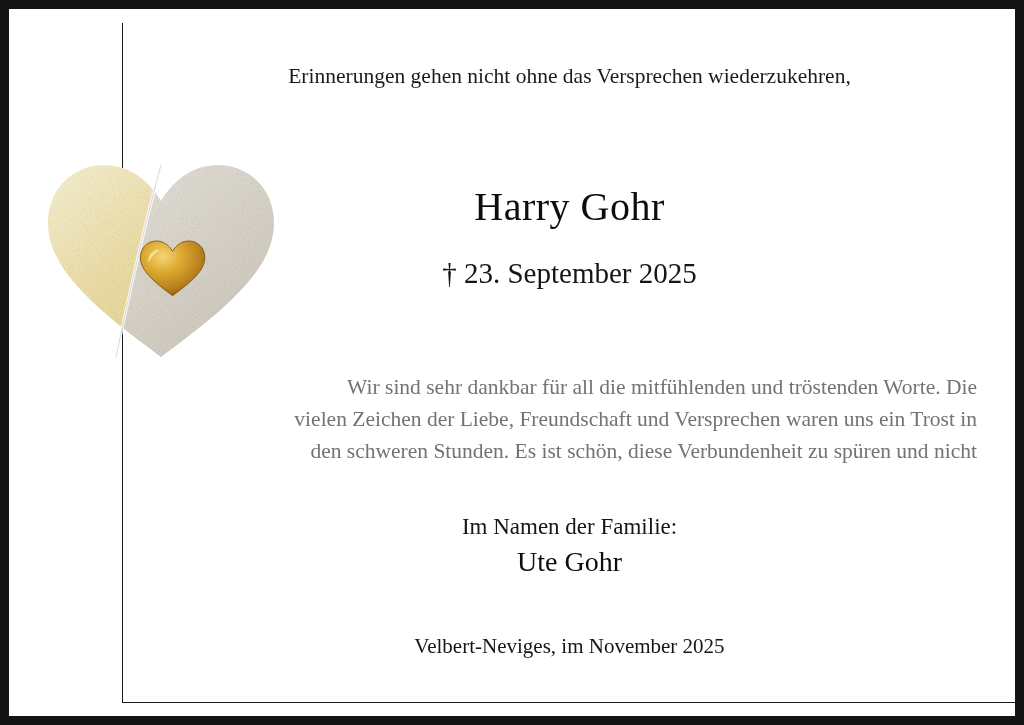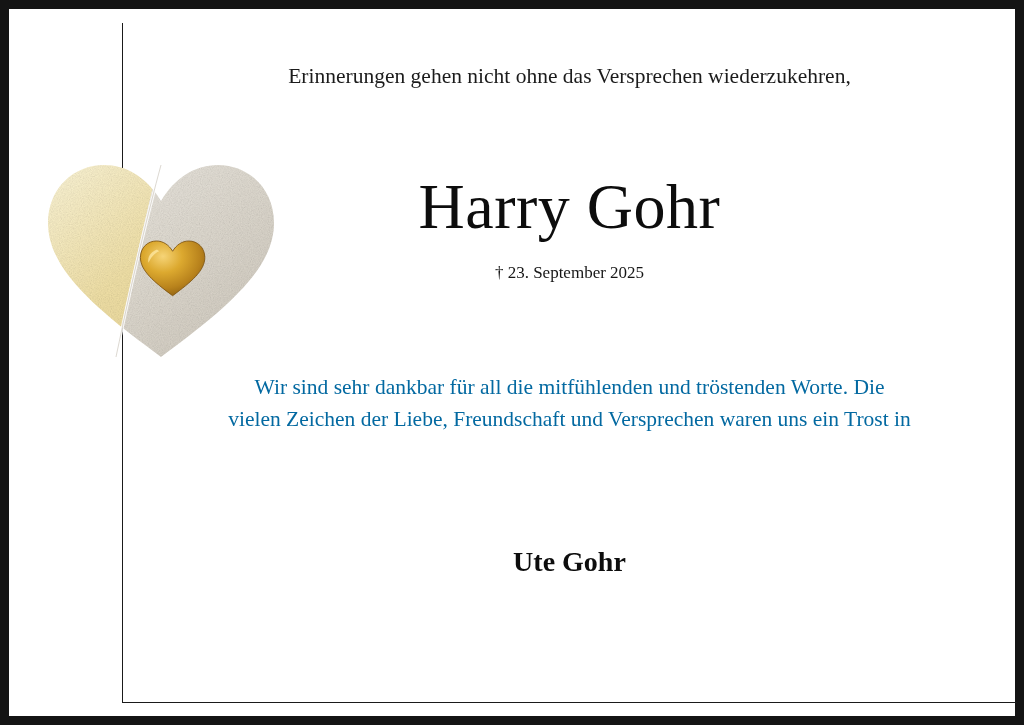--- a/index.html
+++ b/index.html
@@ -56,46 +56,46 @@
     color: #1b1b1b;
   }
   .verse .line { display: block; }
 
   .name {
     position: absolute;
     top: 168px;
     left: 0;
     width: 895px;
     text-align: center;
-    font-size: 64px;
+    font-size: 40px;
     line-height: 60px;
     letter-spacing: 0.5px;
     color: #0d0d0d;
   }
 
   .dates {
     position: absolute;
     top: 249px;
     left: 0;
     width: 895px;
     text-align: center;
-    font-size: 17px;
+    font-size: 29px;
     line-height: 30px;
     color: #161616;
   }
 
   .thanks {
     position: absolute;
     top: 362px;
     left: 40px;
     width: 815px;
-    text-align: center;
+    text-align: right;
     font-size: 21.5px;
     line-height: 32px;
-    color: #0369a1;
+    color: #737373;
   }
   .thanks .line { display: block; }
 
   .family-label {
     position: absolute;
     top: 503px;
     left: 0;
     width: 895px;
     text-align: center;
     font-size: 23px;
@@ -105,21 +105,20 @@
 
   .family-name {
     position: absolute;
     top: 535px;
     left: 0;
     width: 895px;
     text-align: center;
     font-size: 28px;
     line-height: 36px;
     color: #0d0d0d;
-    font-weight: bold;
   }
 
   .place-date {
     position: absolute;
     top: 623px;
     left: 0;
     width: 895px;
     text-align: center;
     font-size: 21px;
     line-height: 28px;
@@ -206,18 +205,21 @@
       <span class="line">Erinnerungen gehen nicht ohne das Versprechen wiederzukehren,</span>
     </div>
 
     <div class="name">Harry Gohr</div>
 
     <div class="dates">† 23. September 2025</div>
 
     <div class="thanks">
       <span class="line">Wir sind sehr dankbar für all die mitfühlenden und tröstenden Worte. Die</span>
       <span class="line">vielen Zeichen der Liebe, Freundschaft und Versprechen waren uns ein Trost in</span>
+      <span class="line">den schweren Stunden. Es ist schön, diese Verbundenheit zu spüren und nicht</span>
     </div>
 
+    <div class="family-label">Im Namen der Familie:</div>
     <div class="family-name">Ute Gohr</div>
 
+    <div class="place-date">Velbert-Neviges, im November 2025</div>
   </div>
 </div>
 
 </body></html>

